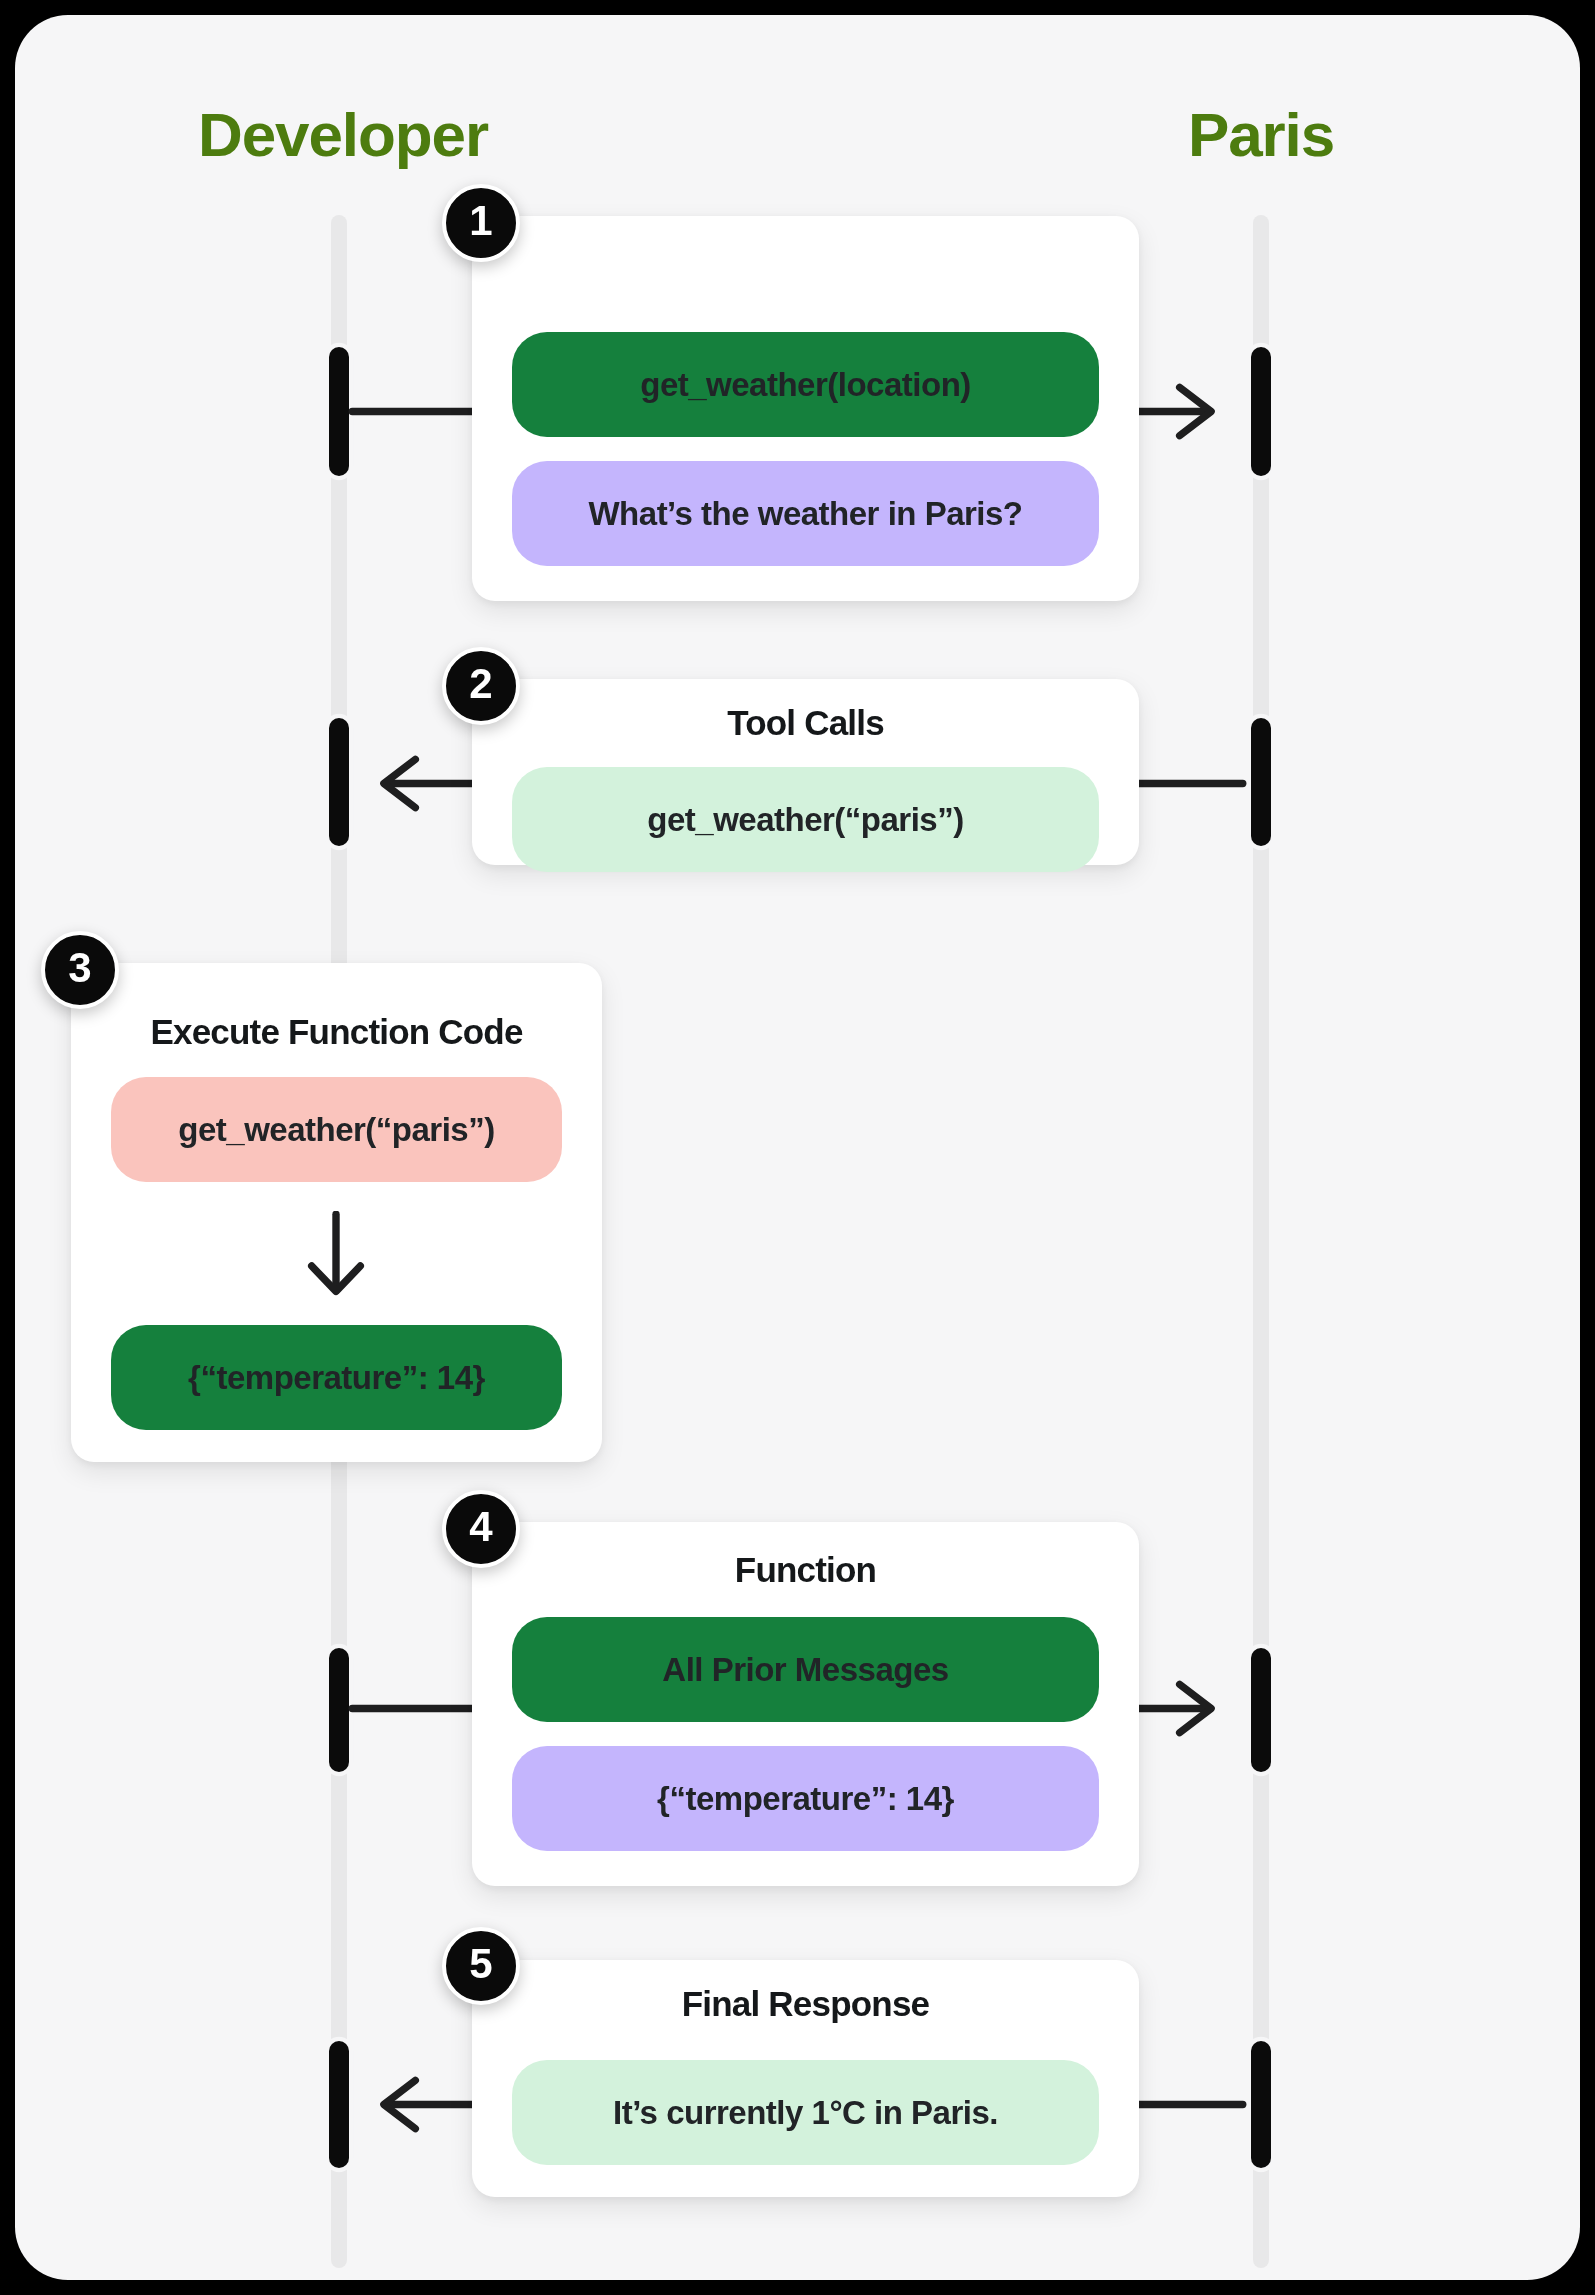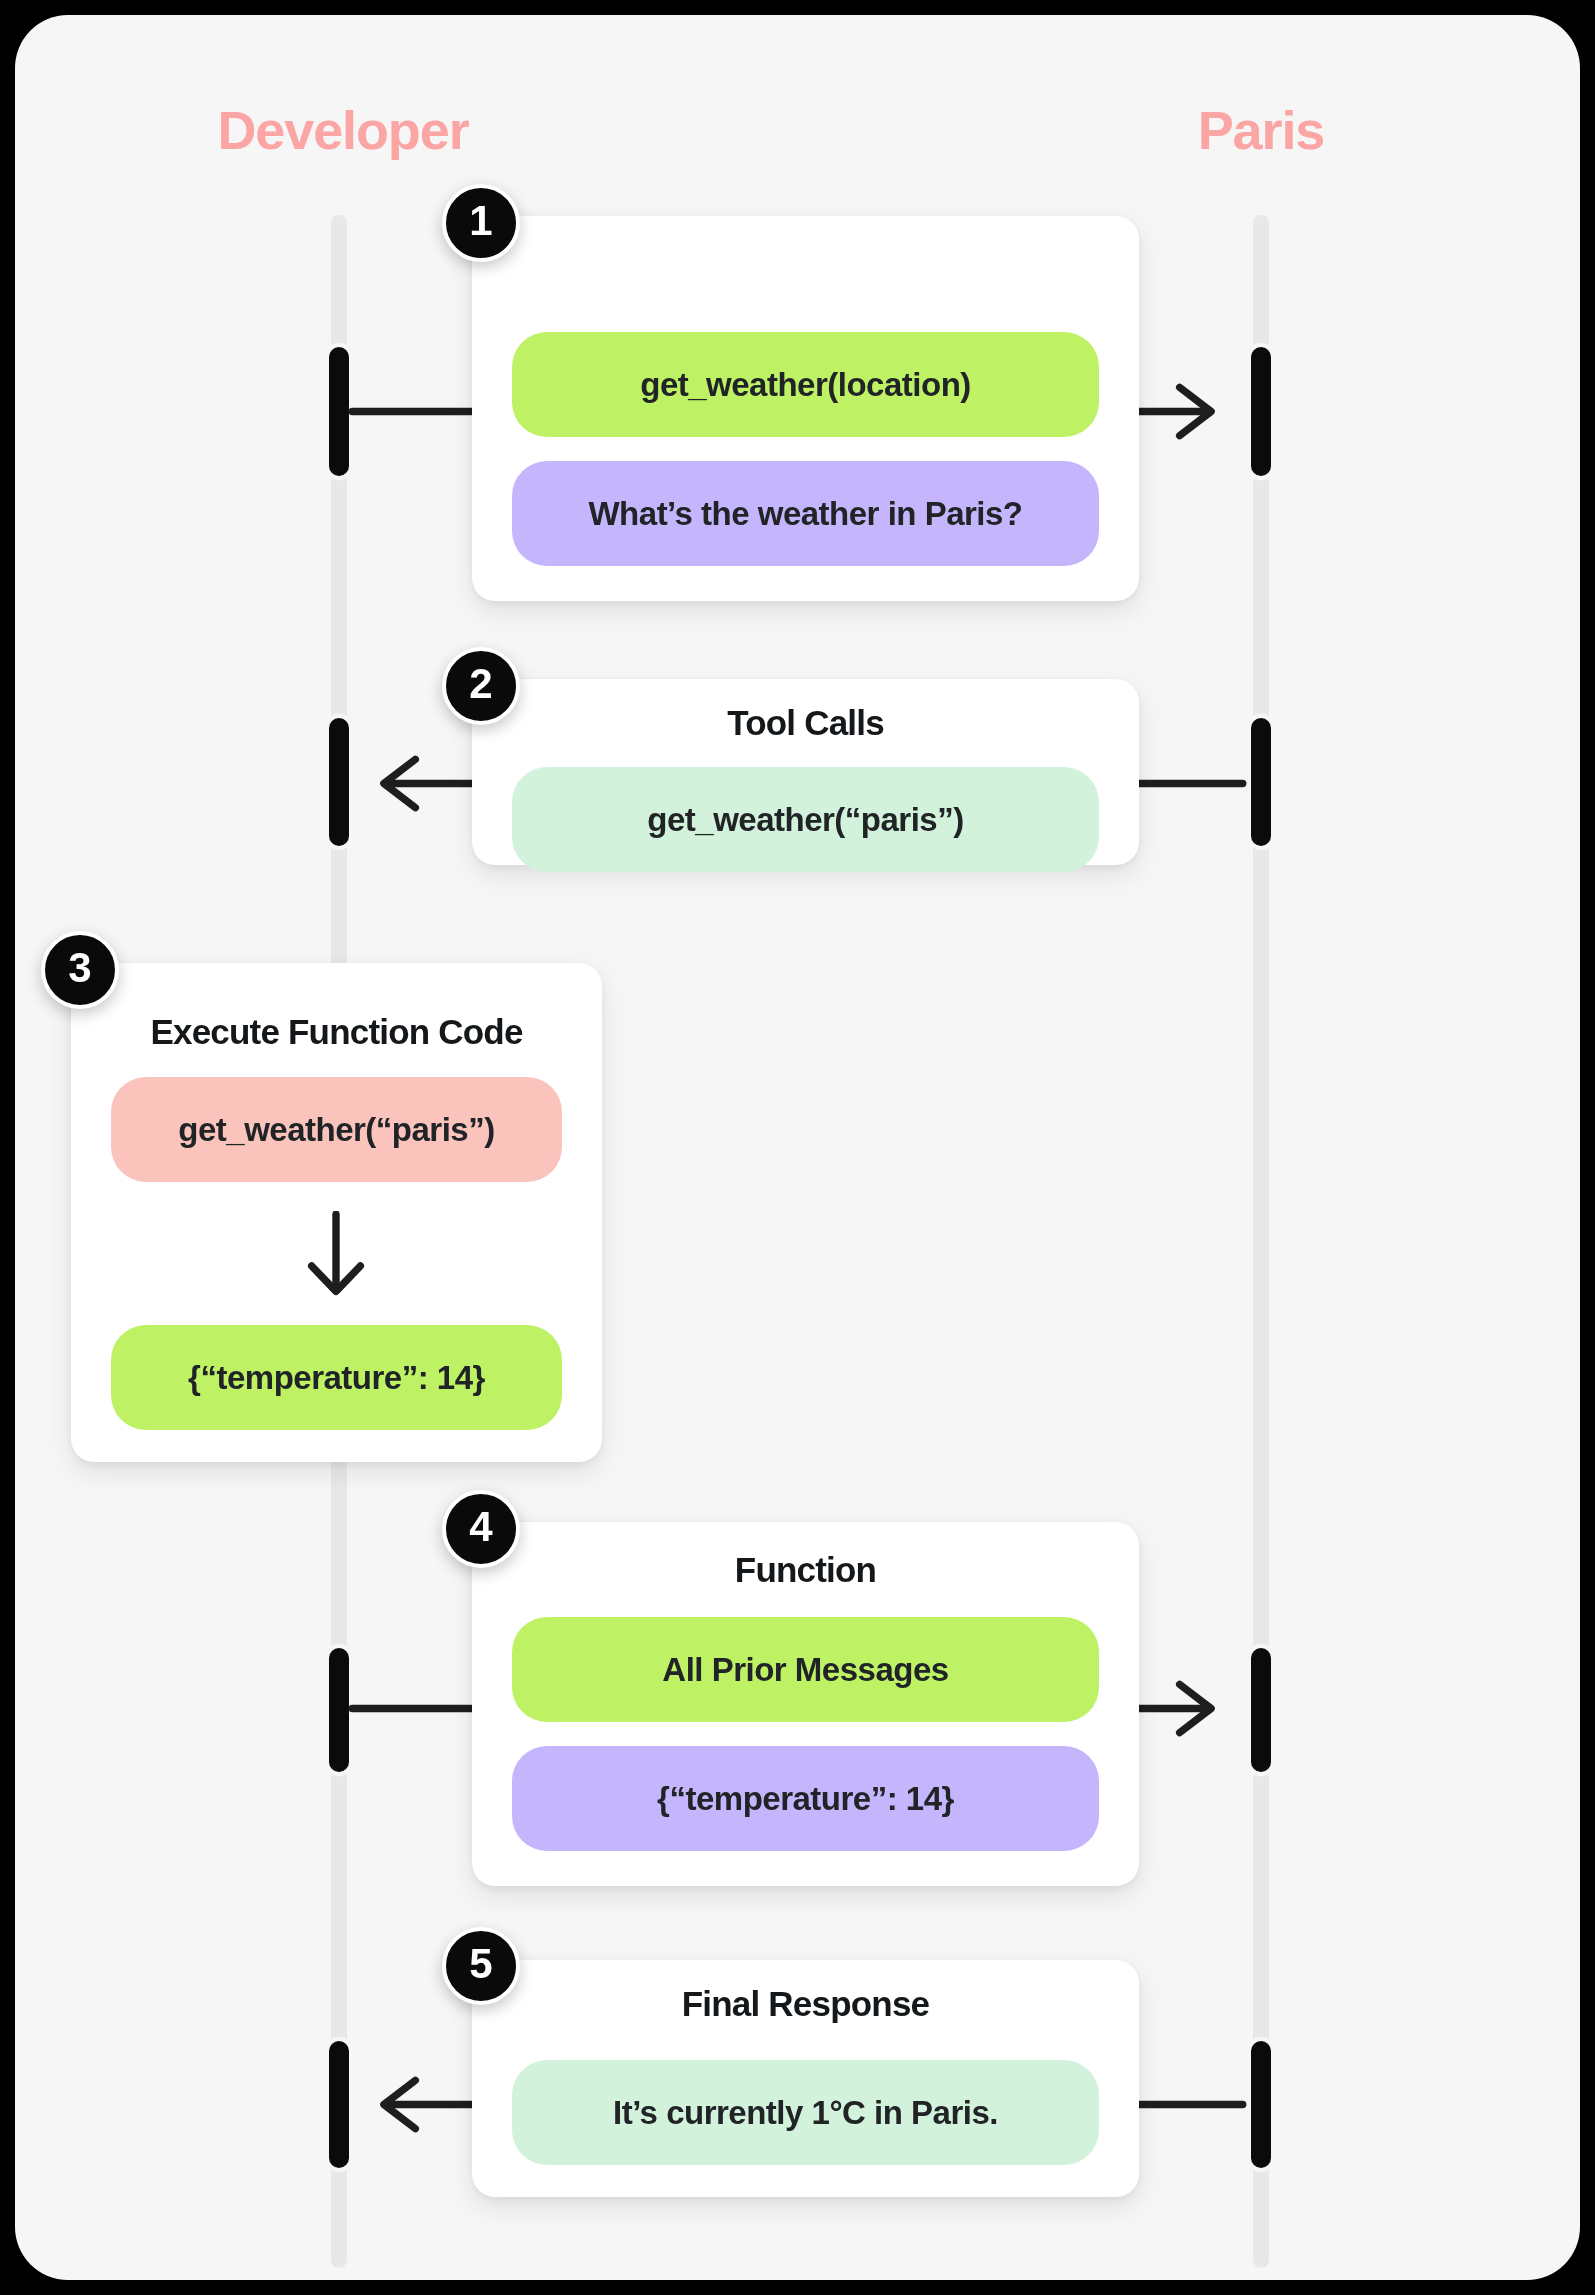--- a/index.html
+++ b/index.html
@@ -7,21 +7,21 @@
     position:relative;width:1595px;height:2295px;background:#000;
     font-family:"Liberation Sans","DejaVu Sans",sans-serif;overflow:hidden;
   }
   .panel{
     position:absolute;left:14.8px;top:14.8px;right:14.8px;bottom:14.8px;
     background:#f6f6f7;border-radius:53px;
   }
   
   .actor{
     position:absolute;top:99px;transform:translateX(-50%);
-    font-size:54px;font-weight:700;letter-spacing:-1.1px;color:#fca5a5;white-space:nowrap;
+    font-size:62px;font-weight:700;letter-spacing:-1.1px;color:#4d7c0f;white-space:nowrap;
   }
   .actor--dev{left:343px;}
   .actor--model{left:1261px;}
   
   .lifeline{
     position:absolute;top:215px;height:2053px;width:16px;border-radius:8px;background:#e8e8e9;
   }
   .lifeline--dev{left:331px;}
   .lifeline--model{left:1253px;}
   
@@ -51,21 +51,21 @@
   .card-title{
     position:absolute;left:0;right:0;text-align:center;
     font-size:35px;line-height:38px;font-weight:700;letter-spacing:-0.8px;color:#15181a;
     margin:0;white-space:nowrap;
   }
   .pill{
     position:absolute;left:40px;right:40px;height:105px;border-radius:35px;
     display:flex;align-items:center;justify-content:center;
     font-size:33px;font-weight:700;letter-spacing:-0.5px;color:#212427;white-space:nowrap;
   }
-  .pill--gray{background:#bef264;}
+  .pill--gray{background:#15803d;}
   .pill--blue{background:#c4b5fd;}
   .pill--green{background:#d3f2dc;}
   .pill--red{background:#fac4bd;}
   #c1{left:472px;top:216px;width:667px;height:385px;}
   #c1 .card-title{top:264px;}
   #c1 .pill-1{top:116px;}
   #c1 .pill-2{top:245px;}
   #c2{left:472px;top:679px;width:667px;height:186px;}
   #c2 .card-title{top:25px;}
   #c2 .pill-1{top:88px;}

